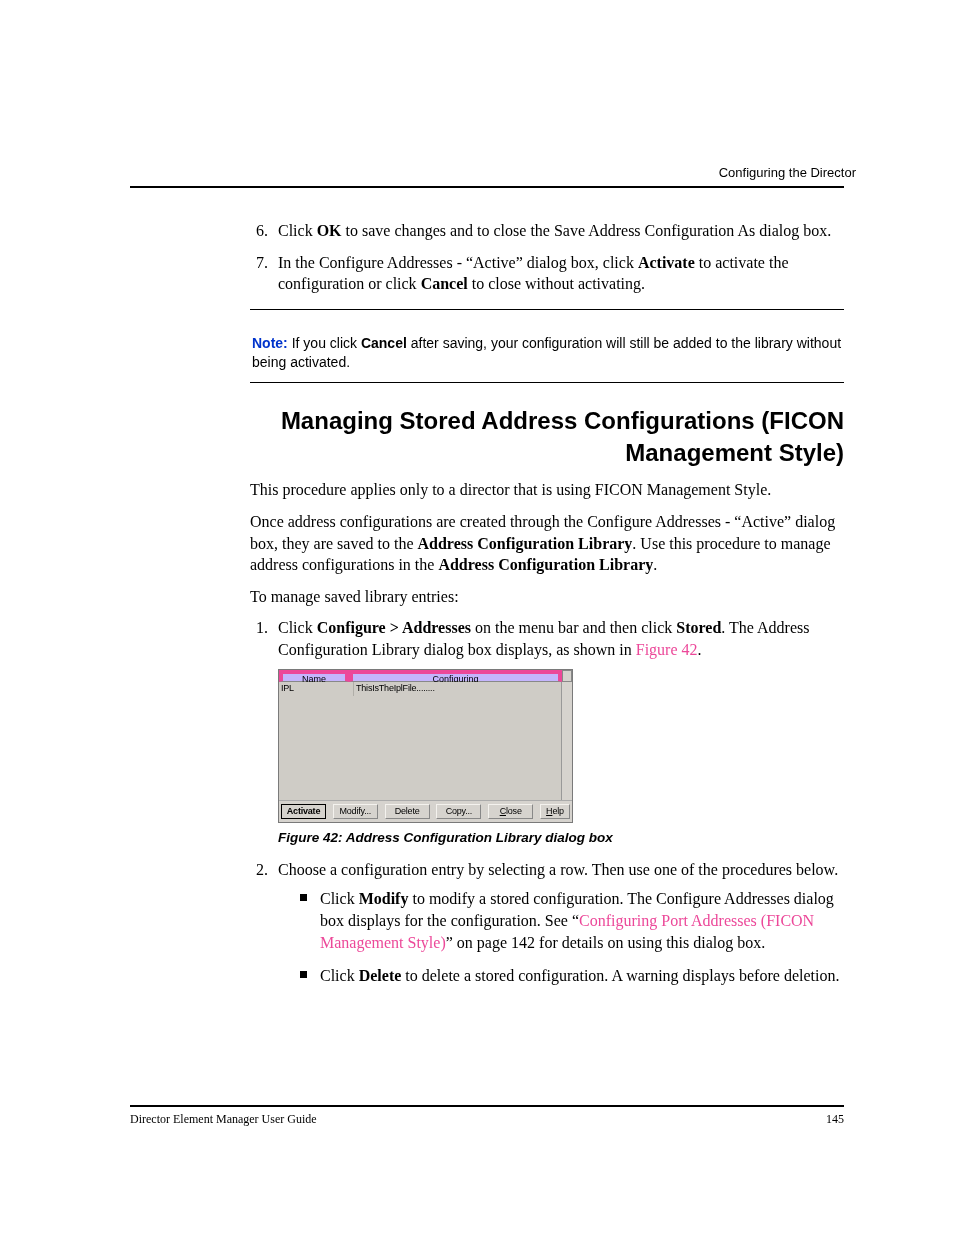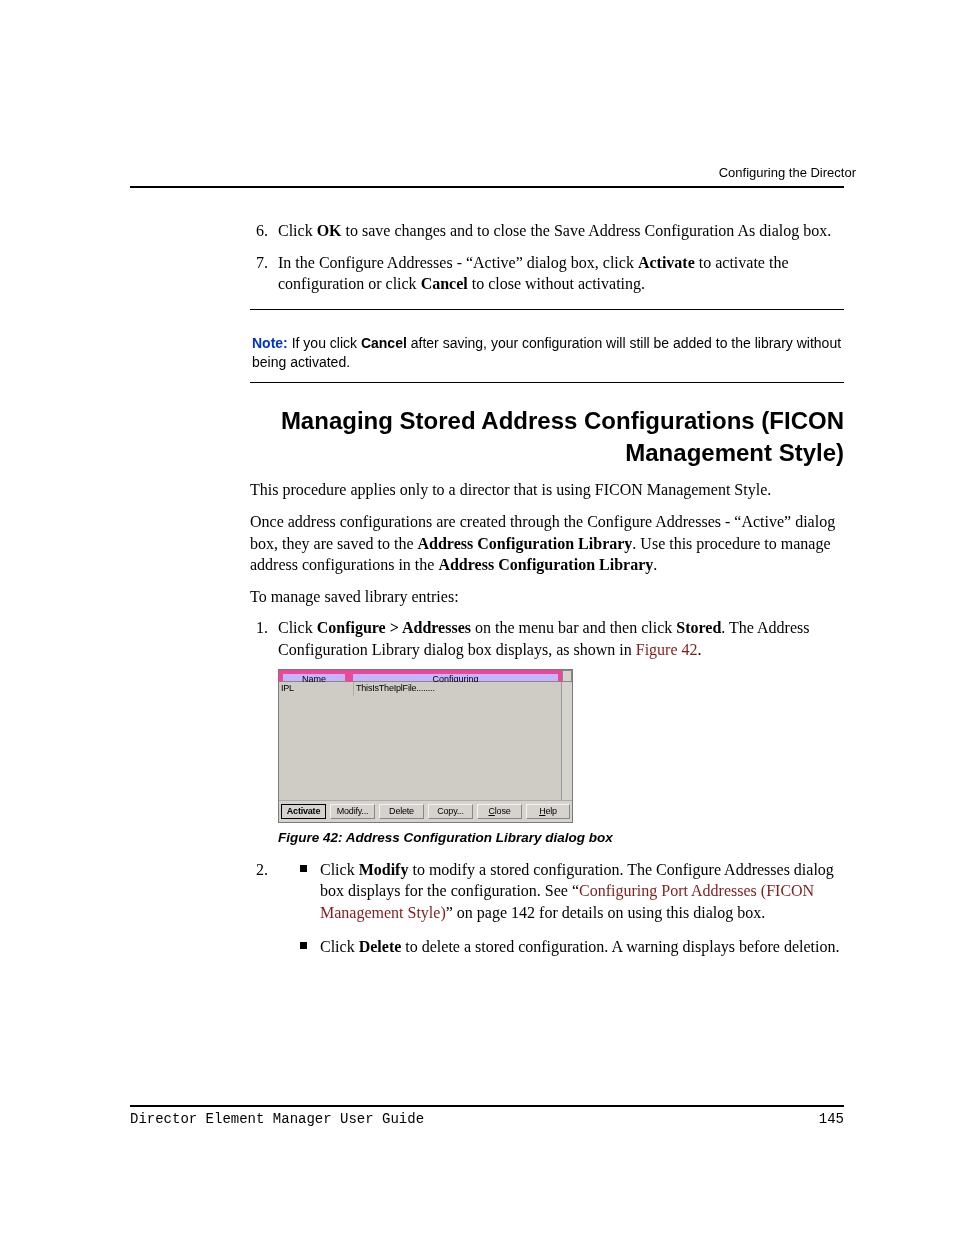--- a/index.html
+++ b/index.html
@@ -61,21 +61,21 @@
     font-weight: bold;
   }
   h2.section-heading {
     font-family: "Trebuchet MS", "Lucida Sans", Arial, sans-serif;
     font-weight: bold;
     font-size: 24px;
     margin: 22px 0 10px 0;
     text-align: right;
   }
   p.body { margin: 4px 0 10px 0; }
-  .link { color: #7f1d1d; }
+  .link { color: #ec4899; }
   .bold { font-weight: bold; }
 
   
   .dialog-shot {
     width: 293px;
     margin: 8px 0 6px 0;
     border: 1px solid #7a7a7a;
     background: #d6d3ce;
     font-family: Tahoma, Arial, sans-serif;
   }
@@ -191,22 +191,22 @@
     border-top: 2px solid #000;
     height: 0;
   }
   .footer {
     position: absolute;
     left: 130px;
     right: 110px;
     bottom: 108px;
     display: flex;
     justify-content: space-between;
-    font-family: Liberation Mono, monospace;
-    font-size: 14px;
+    font-family: Liberation Serif, serif;
+    font-size: 12px;
     gap: 16px;
   }
 </style>
 </head>
 <body>
 
 <div class="page">
   <div class="running-head">Configuring the Director</div>
   <div class="top-rule"></div>
 
@@ -256,28 +256,29 @@
                 </div>
               </div>
               <div class="dialog-scrollbar"></div>
             </div>
             <div class="dialog-buttons">
               <div class="dlg-btn primary">Activate</div>
               <div class="dlg-btn">Modify...</div>
               <div class="dlg-btn">Delete</div>
               <div class="dlg-btn">Copy...</div>
               <div class="dlg-btn"><u>C</u><span>lose</span></div>
-              <div class="dlg-btn" style="width:44px"><u>H</u><span>elp</span></div>
+              <div class="dlg-btn" style="width:30px"><u>H</u><span>elp</span></div>
             </div>
           </div>
 
           <div class="figure-caption">Figure 42:  Address Configuration Library dialog box</div>
         </li>
 
         <li>
+          <span>Choose a configuration entry by selecting a row. Then use one of the procedures below.</span>
           <ul class="sub-bullets">
             <li>
               <span>Click </span><span class="bold">Modify</span><span> to modify a stored configuration. The Configure Addresses dialog box displays for the configuration. See “</span><span class="link">Configuring Port Addresses (FICON Management Style)</span><span>” on page 142 for details on using this dialog box.</span>
             </li>
             <li>
               <span>Click </span><span class="bold">Delete</span><span> to delete a stored configuration. A warning displays before deletion.</span>
             </li>
           </ul>
         </li>
       </ol>

